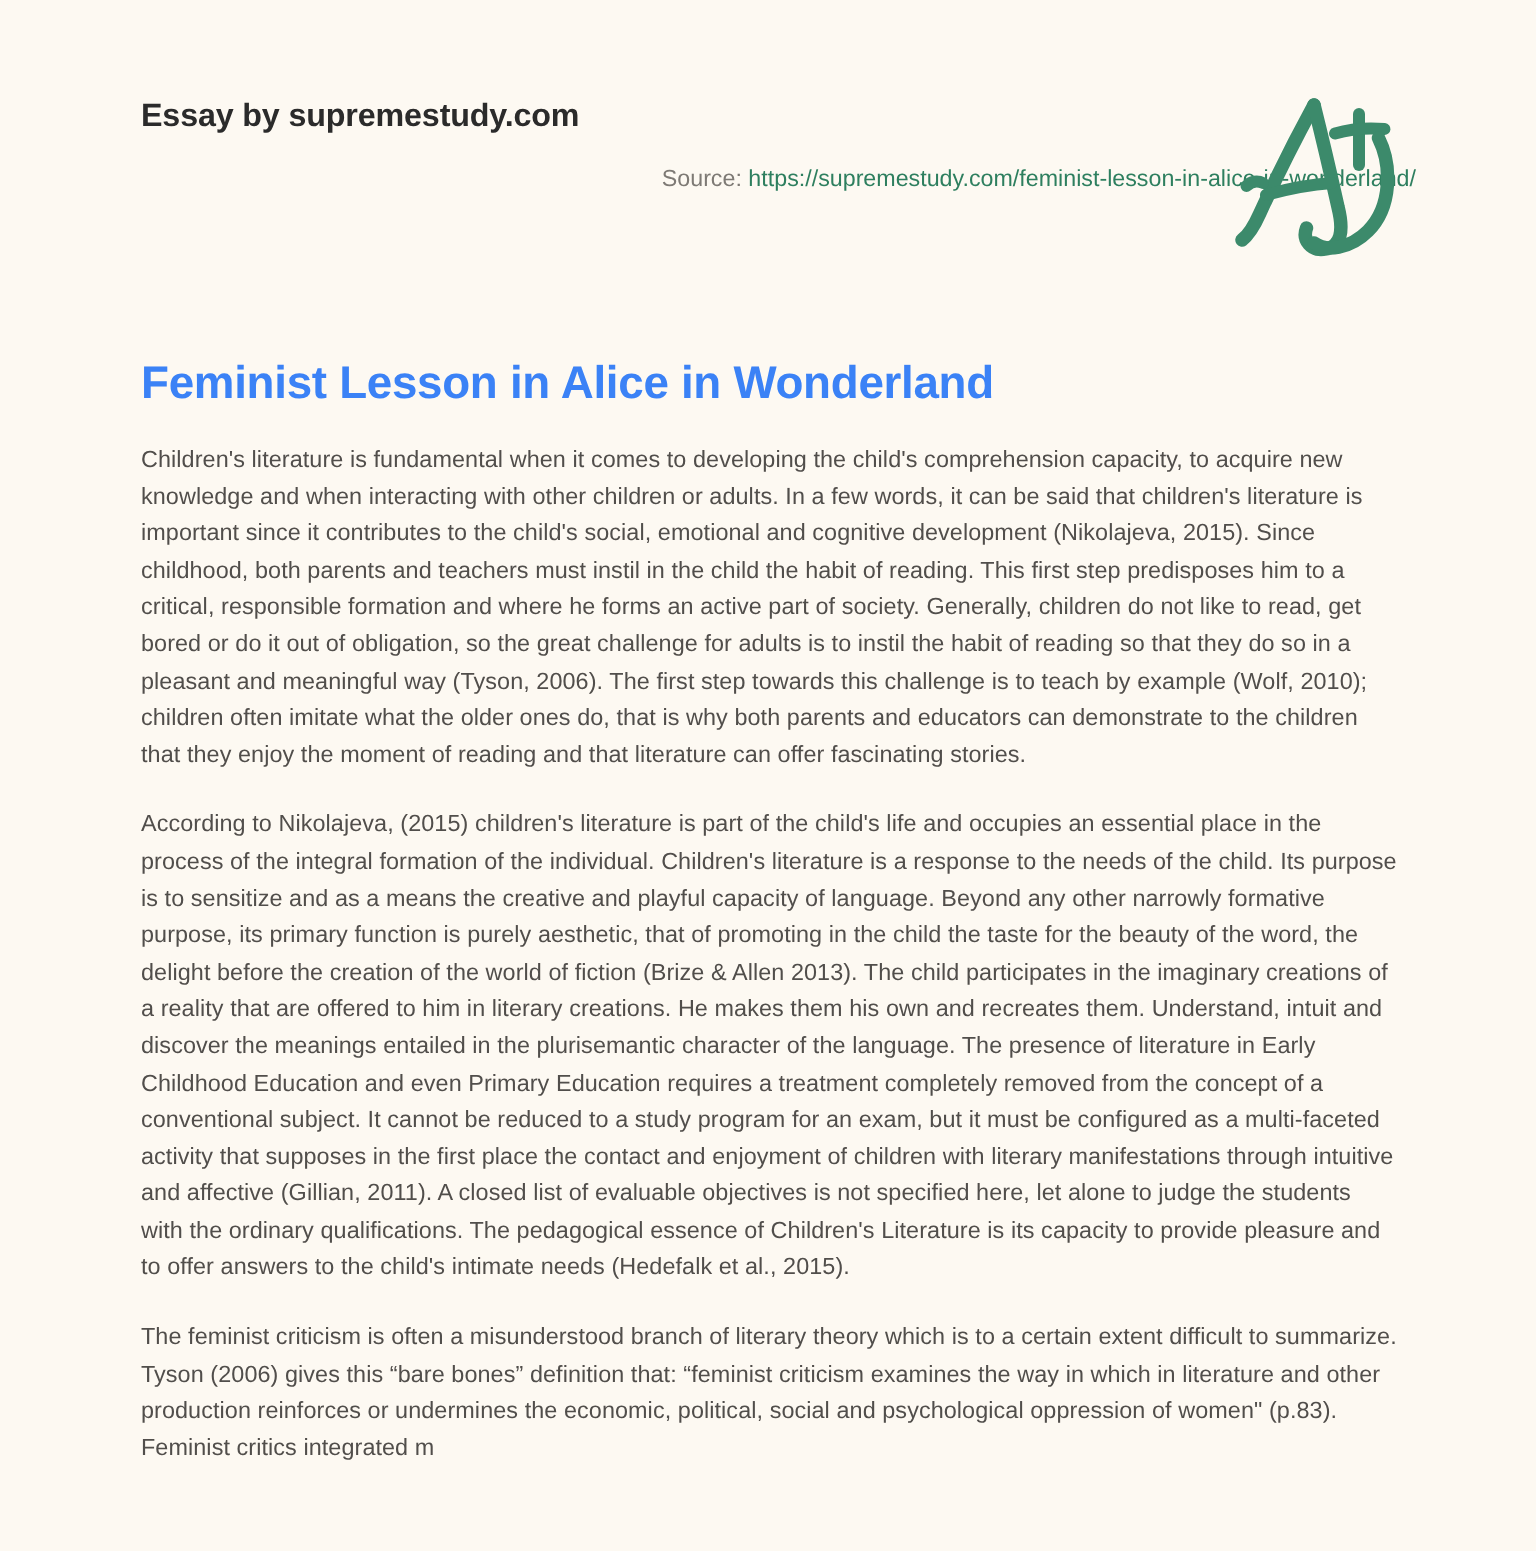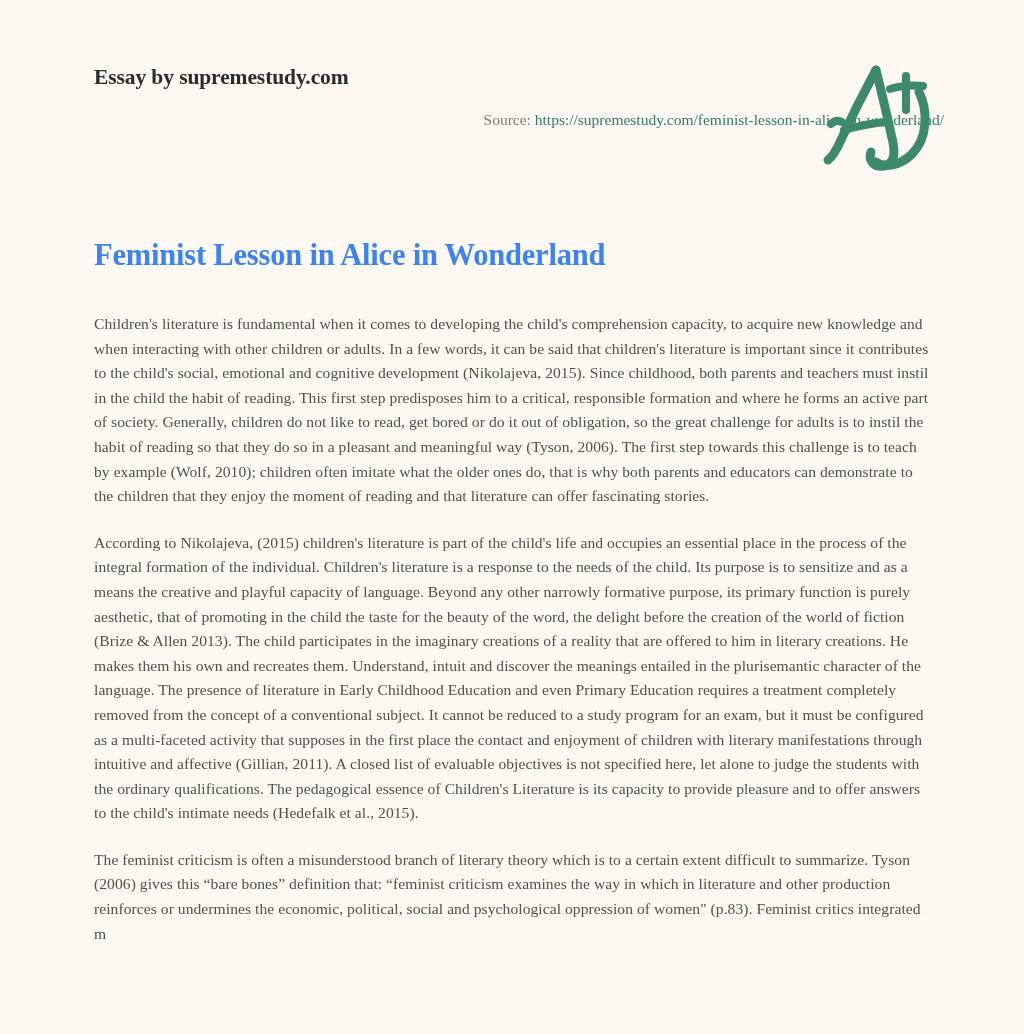--- a/index.html
+++ b/index.html
@@ -15,21 +15,20 @@
     position: relative;
     -webkit-font-smoothing: antialiased;
   }
 
   .page {
     position: relative;
     width: 1024px;
     height: 734px;
     box-sizing: border-box;
     padding: 0;
-    font-family: Liberation Serif, serif;
   }
 
   
   .header {
     position: absolute;
     left: 94px;
     top: 64px;
     right: 80px;
     height: 120px;
   }
@@ -88,21 +87,21 @@
   .article-title {
     margin: 0;
     font-size: 30.5px;
     line-height: 38px;
     font-weight: bold;
     color: #3b82f6;
     letter-spacing: -0.2px;
   }
 
   .body-copy {
-    margin-top: 38px;
+    margin-top: 21px;
   }
 
   .para {
     margin: 0 0 22px 0;
     font-size: 15.6px;
     line-height: 24.6px;
     color: #514E4B;
     text-align: left;
     letter-spacing: 0.05px;
   }

